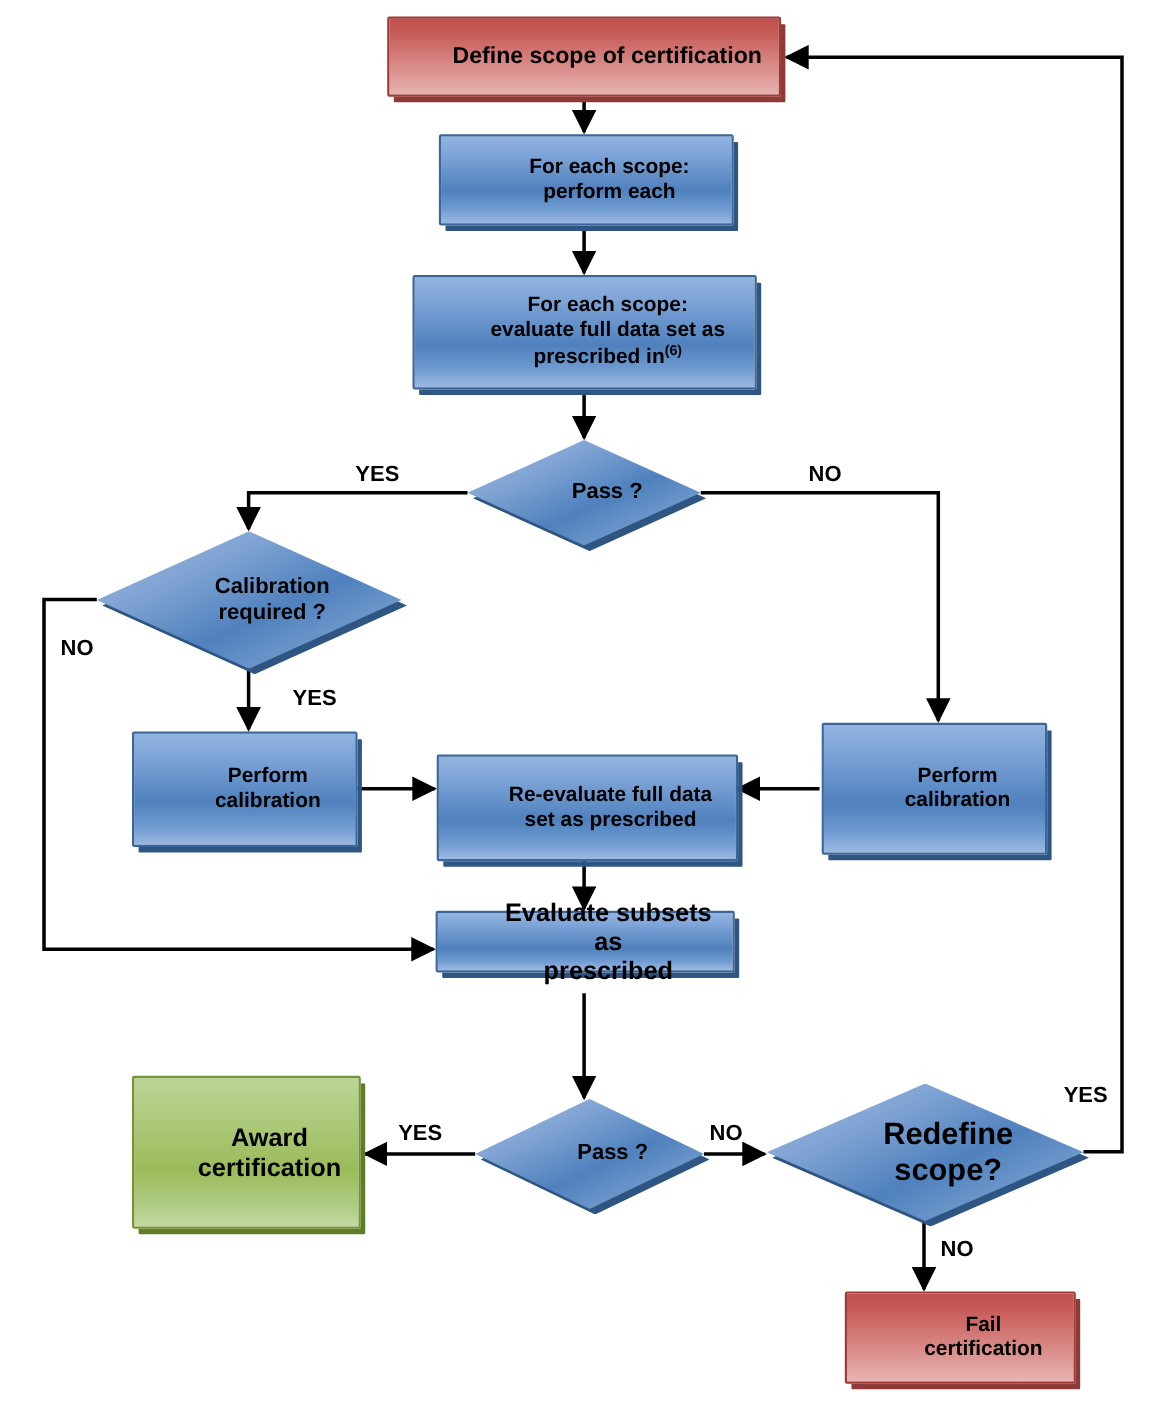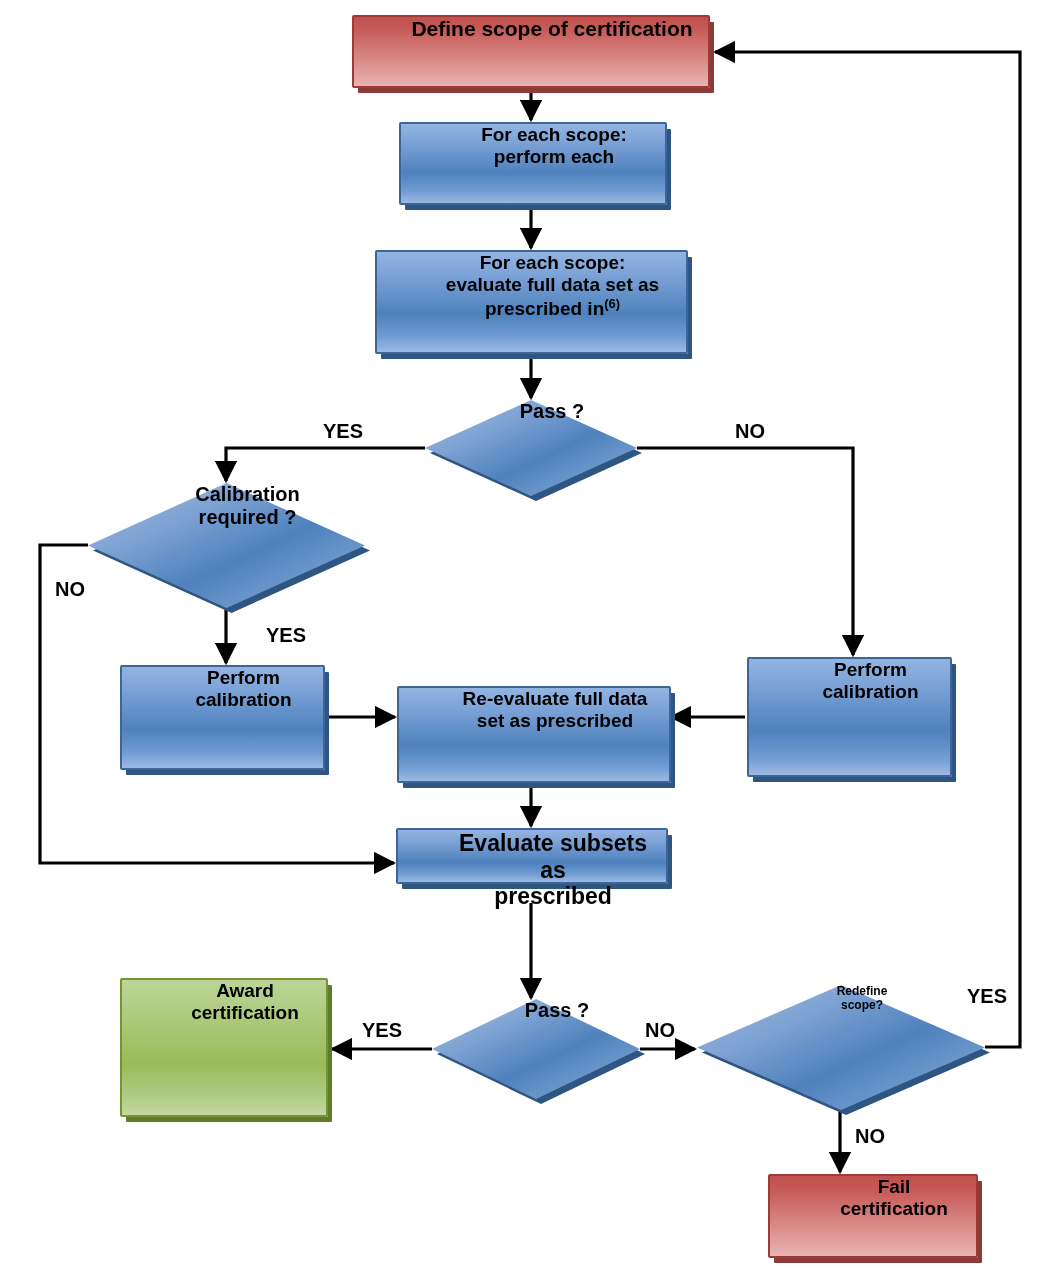--- a/index.html
+++ b/index.html
@@ -23,20 +23,21 @@
     left: 0;
     top: 0;
     width: 1052px;
     height: 1287px;
     pointer-events: none;
   }
   .node {
     position: absolute;
     box-sizing: border-box;
     display: flex;
+    align-items: center;
     justify-content: center;
     text-align: center;
     color: #000000;
     font-weight: bold;
     line-height: 1.16;
     z-index: 3;
     padding-left: 42px;
   }
 
   
@@ -216,28 +217,28 @@
       <span>prescribed</span>
     </span>
   </div>
 
   <div class="node diamond" style="left:432px; top:999px; width:208px; height:100px; font-size:20px;">
     <span class="dia-shadow"></span>
     <span class="dia-shape"></span>
     <span class="label">Pass ?</span>
   </div>
 
-  <div class="node box green" style="left:120px; top:978px; width:208px; height:139px; font-size:19px;">
+  <div class="node box green" style="left:120px; top:978px; width:208px; height:139px; font-size:23px;">
     <span class="label">
       <span>Award</span><br>
       <span>certification</span>
     </span>
   </div>
 
-  <div class="node diamond" style="left:697px; top:985px; width:288px; height:125px; font-size:12px;">
+  <div class="node diamond" style="left:697px; top:985px; width:288px; height:125px; font-size:28px;">
     <span class="dia-shadow"></span>
     <span class="dia-shape"></span>
     <span class="label">
       <span>Redefine</span><br>
       <span>scope?</span>
     </span>
   </div>
 
   <div class="node box red" style="left:768px; top:1174px; width:210px; height:84px; font-size:19px;">
     <span class="label">

